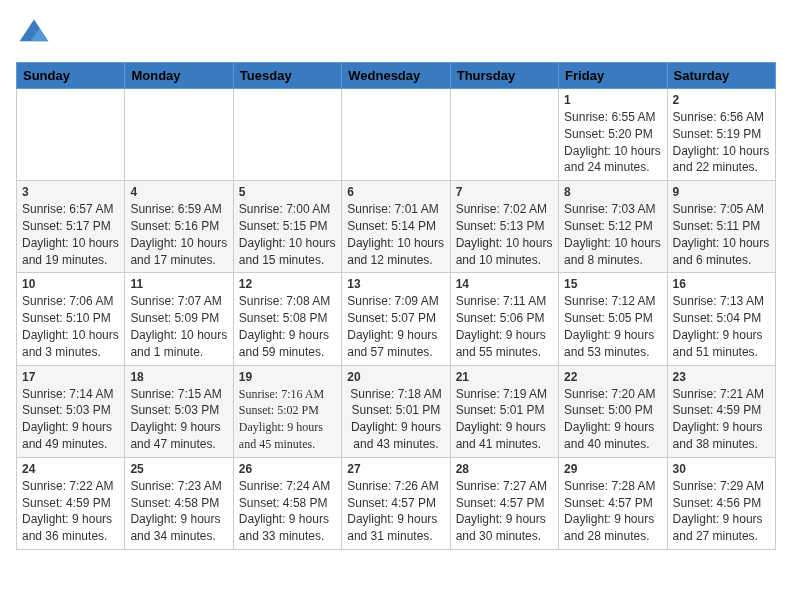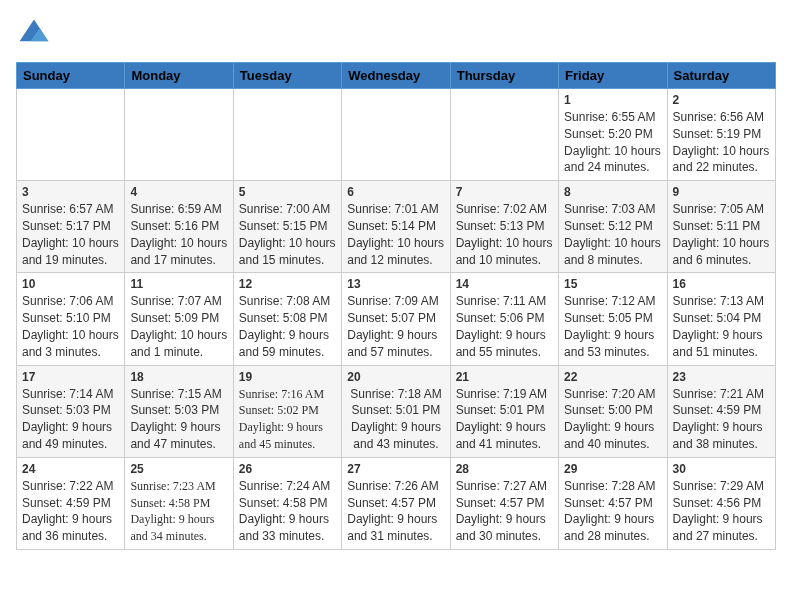--- a/index.html
+++ b/index.html
@@ -302,21 +302,21 @@
       <tr>
         <td>
           <span class="day-number">24</span>
           <div class="day-info" style="white-space: pre-line;">Sunrise: 7:22 AM
 Sunset: 4:59 PM
 Daylight: 9 hours
 and 36 minutes.</div>
         </td>
         <td>
           <span class="day-number">25</span>
-          <div class="day-info" style="white-space: pre-line; font-family: Liberation Serif, serif;">Sunrise: 7:23 AM
+          <div class="day-info" style="white-space: pre-line;">Sunrise: 7:23 AM
 Sunset: 4:58 PM
 Daylight: 9 hours
 and 34 minutes.</div>
         </td>
         <td>
           <span class="day-number">26</span>
           <div class="day-info" style="white-space: pre-line;">Sunrise: 7:24 AM
 Sunset: 4:58 PM
 Daylight: 9 hours
 and 33 minutes.</div>

